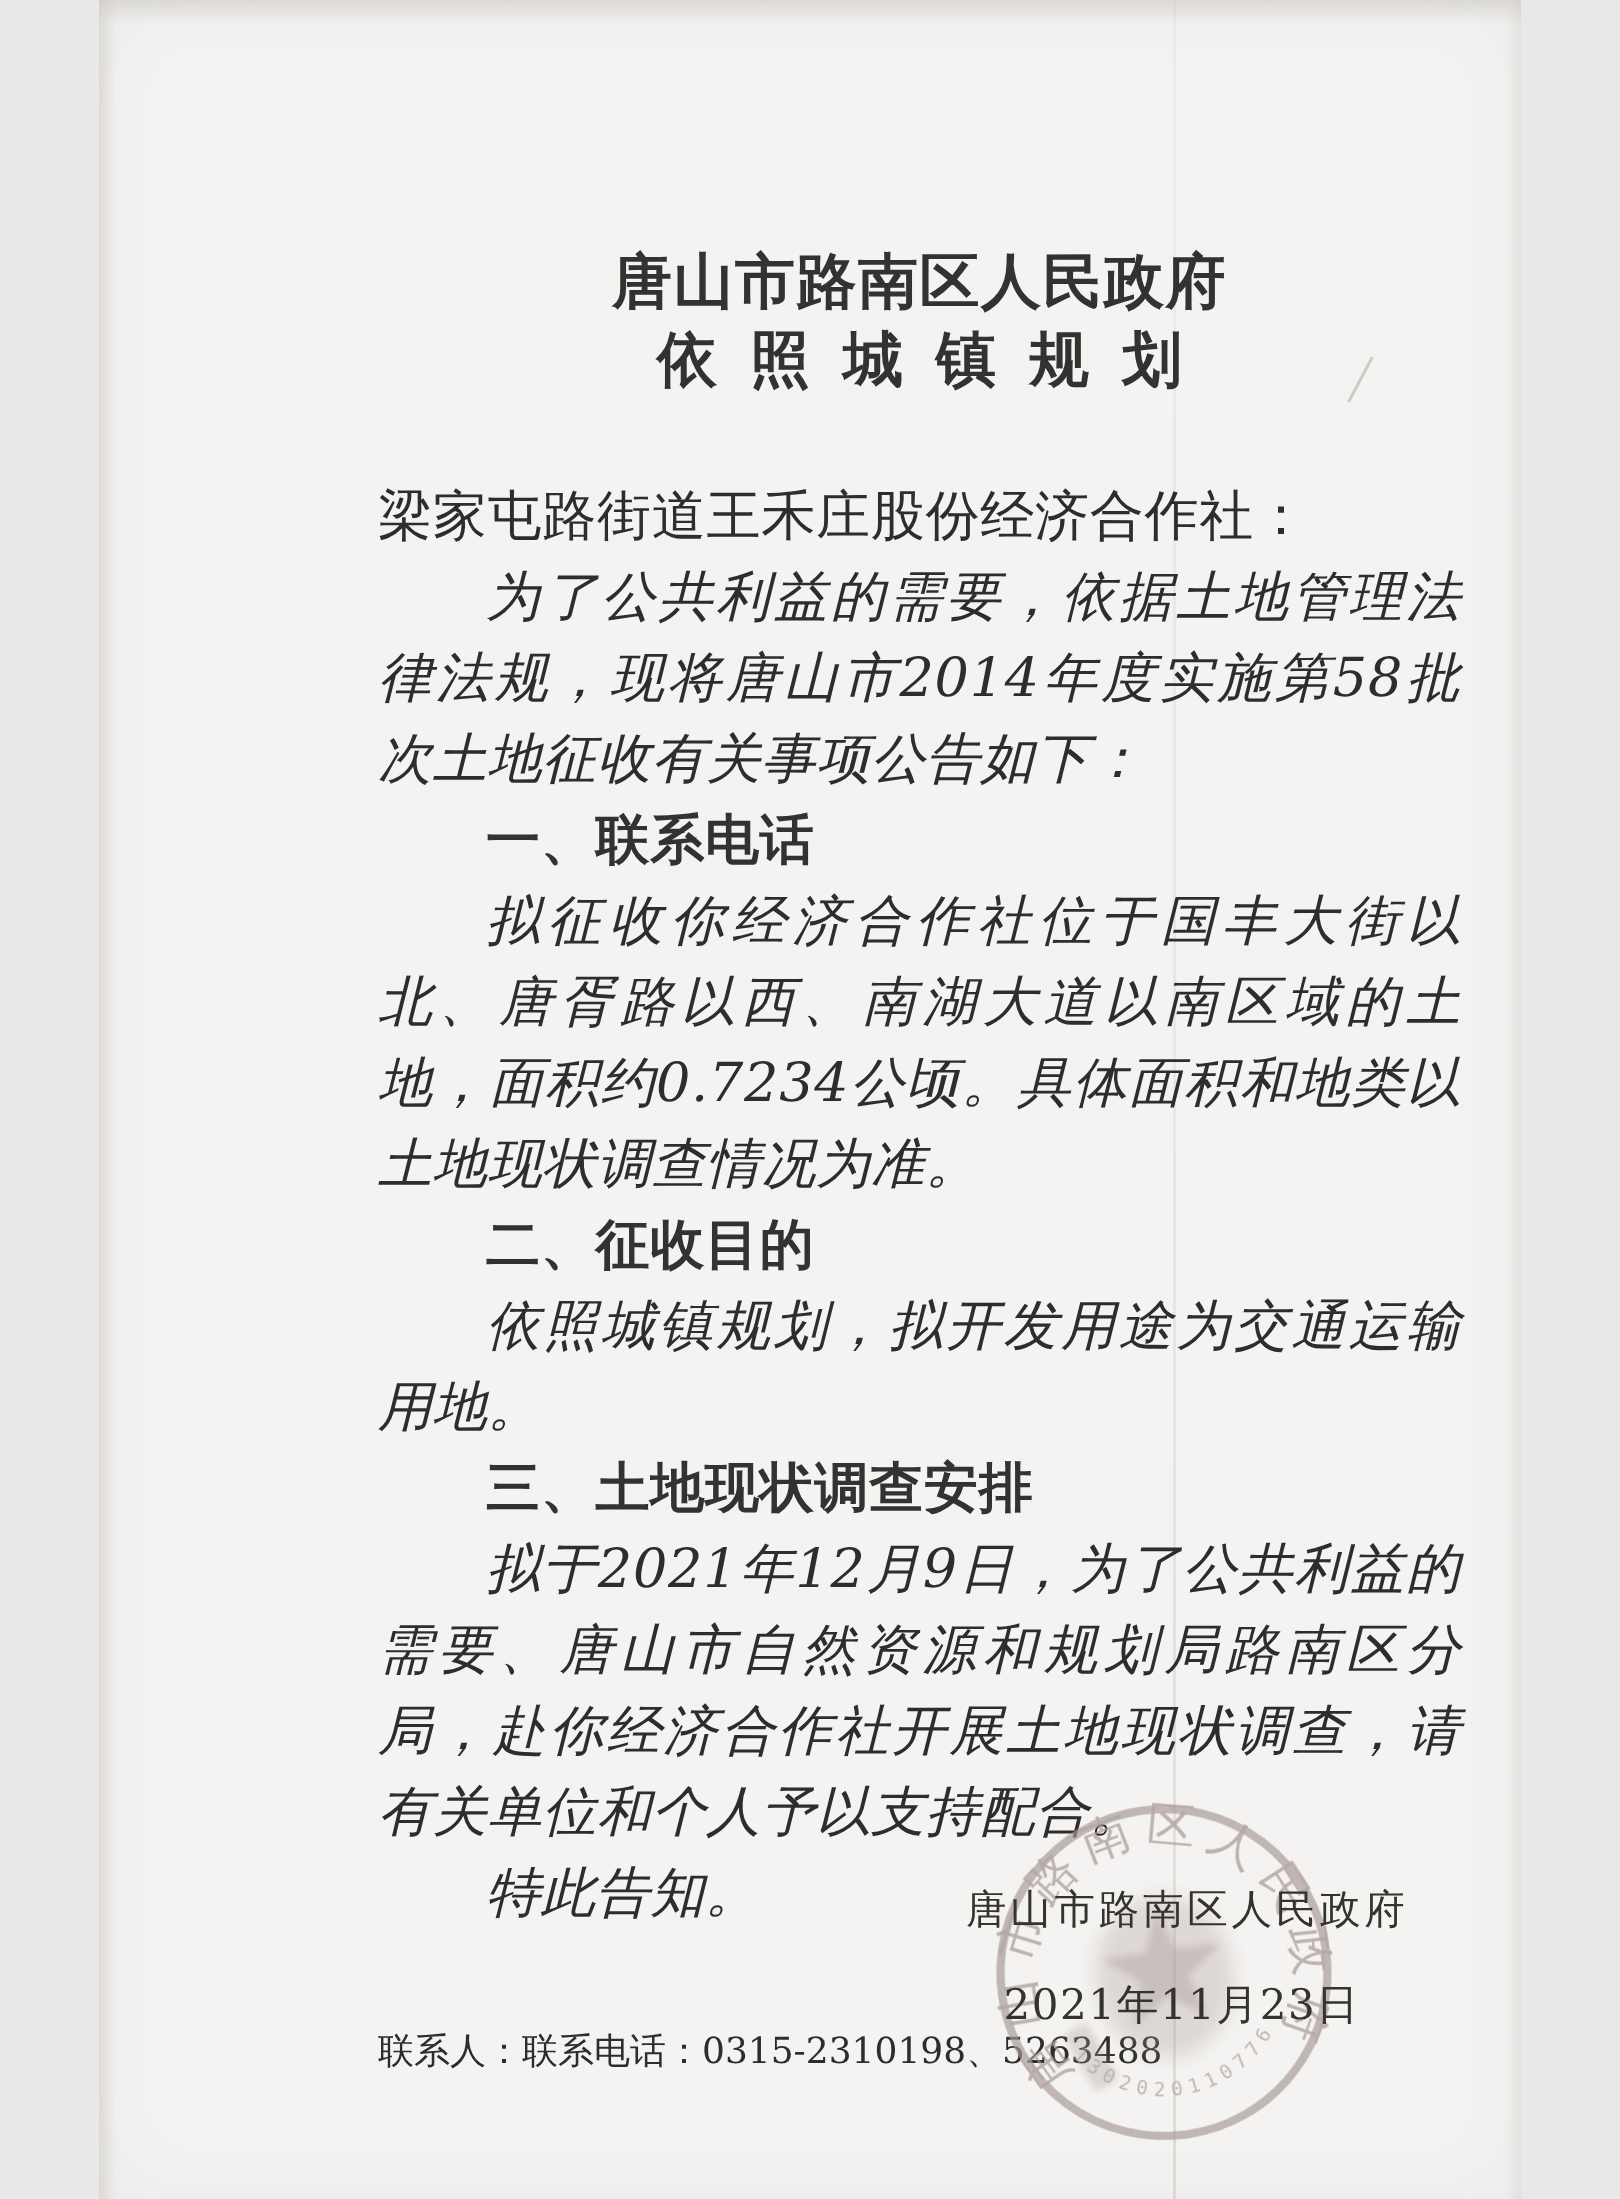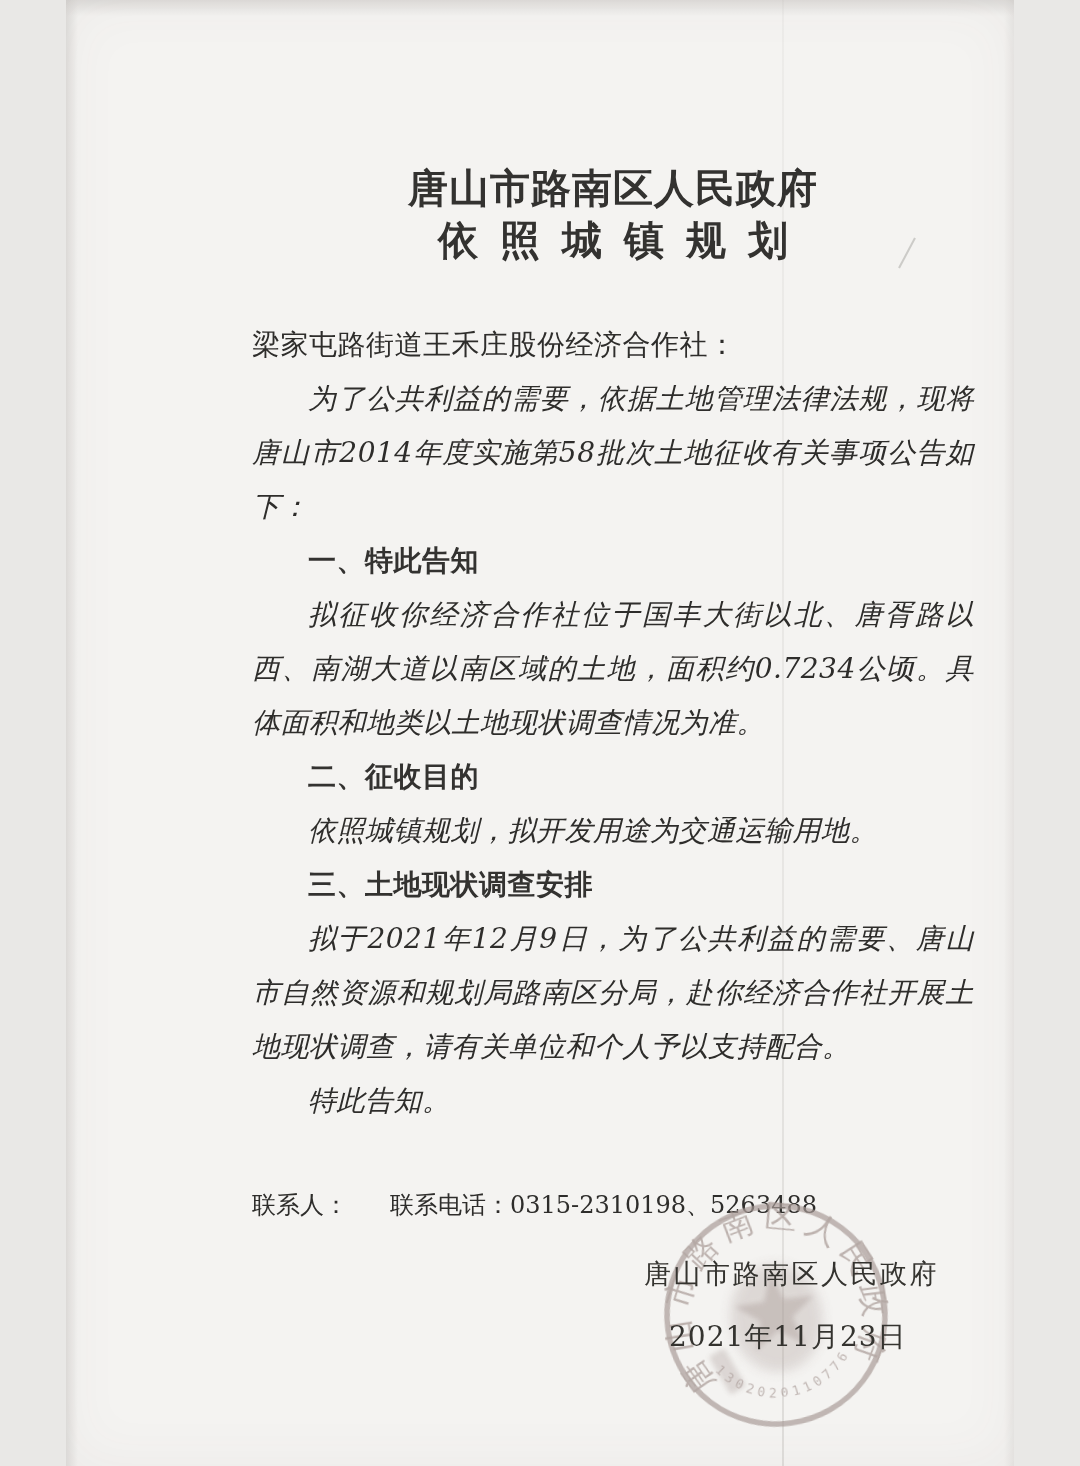--- a/index.html
+++ b/index.html
@@ -39,41 +39,41 @@
     text-align:center;
     font-family:"DejaVu Sans","Liberation Sans",sans-serif;
     font-weight:700;
     color:#333230;
   }
   .title-line1{font-size:40px;line-height:52px;letter-spacing:1px;}
   .title-line2{font-size:40px;line-height:52px;letter-spacing:22px;text-indent:22px;}
   .body-text{margin-top:52px;}
   .body-text p{
     margin:0;
-    font-size:28px;line-height:54px;
+    font-size:36px;line-height:54px;
     text-align:justify;
     letter-spacing:.5px;
   }
   .para-indent{text-indent:2em;font-style:italic;}
   .sec-heading{
     margin:0;
     font-family:"DejaVu Sans","Liberation Sans",sans-serif;
     font-weight:700;
     font-size:28px;line-height:54px;
     text-indent:2em;
     color:#333230;
   }
   .contact-row{
     margin-top:50px;
     display:flex;
     align-items:baseline;
     font-size:24px;line-height:54px;
     white-space:nowrap;
   }
-  .contact-phone{margin-left:42px;}
+  .contact-phone{}
   .sig-org{
     position:absolute;left:578px;top:1258px;
     font-size:27px;line-height:32px;letter-spacing:2.5px;
     color:#34332f;
     z-index:3;
   }
   .sig-date{
     position:absolute;left:603px;top:1320px;
     font-size:28px;line-height:34px;letter-spacing:1px;
     color:#34332f;
@@ -98,21 +98,21 @@
 
   <div class="content">
 
     <div class="title title-line1">唐山市路南区人民政府</div>
     <div class="title title-line2">依照城镇规划</div>
 
     <div class="body-text">
       <p>梁家屯路街道王禾庄股份经济合作社：</p>
       <p class="para-indent">为了公共利益的需要，依据土地管理法律法规，现将唐山市2014年度实施第58批次土地征收有关事项公告如下：</p>
 
-      <p class="sec-heading">一、特此告知</p>
+      <p class="sec-heading">一、联系电话</p>
       <p class="para-indent">拟征收你经济合作社位于国丰大街以北、唐胥路以西、南湖大道以南区域的土地，面积约0.7234公顷。具体面积和地类以土地现状调查情况为准。</p>
 
       <p class="sec-heading">二、征收目的</p>
       <p class="para-indent">依照城镇规划，拟开发用途为交通运输用地。</p>
 
       <p class="sec-heading">三、土地现状调查安排</p>
       <p class="para-indent">拟于2021年12月9日，为了公共利益的需要、唐山市自然资源和规划局路南区分局，赴你经济合作社开展土地现状调查，请有关单位和个人予以支持配合。</p>
 
       <p class="para-indent">特此告知。</p>
     </div>

